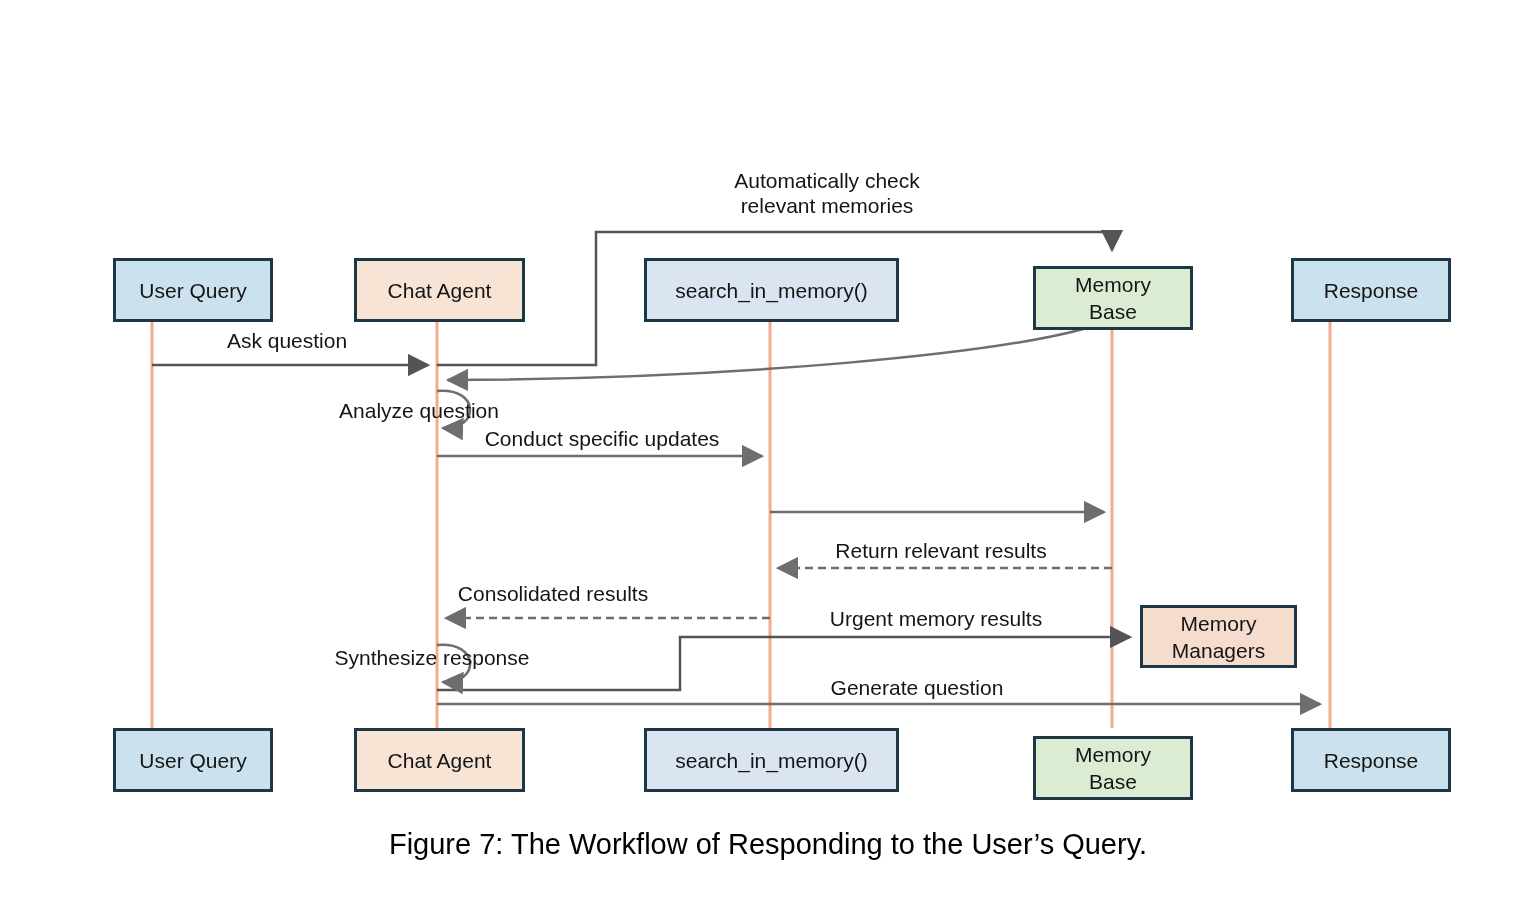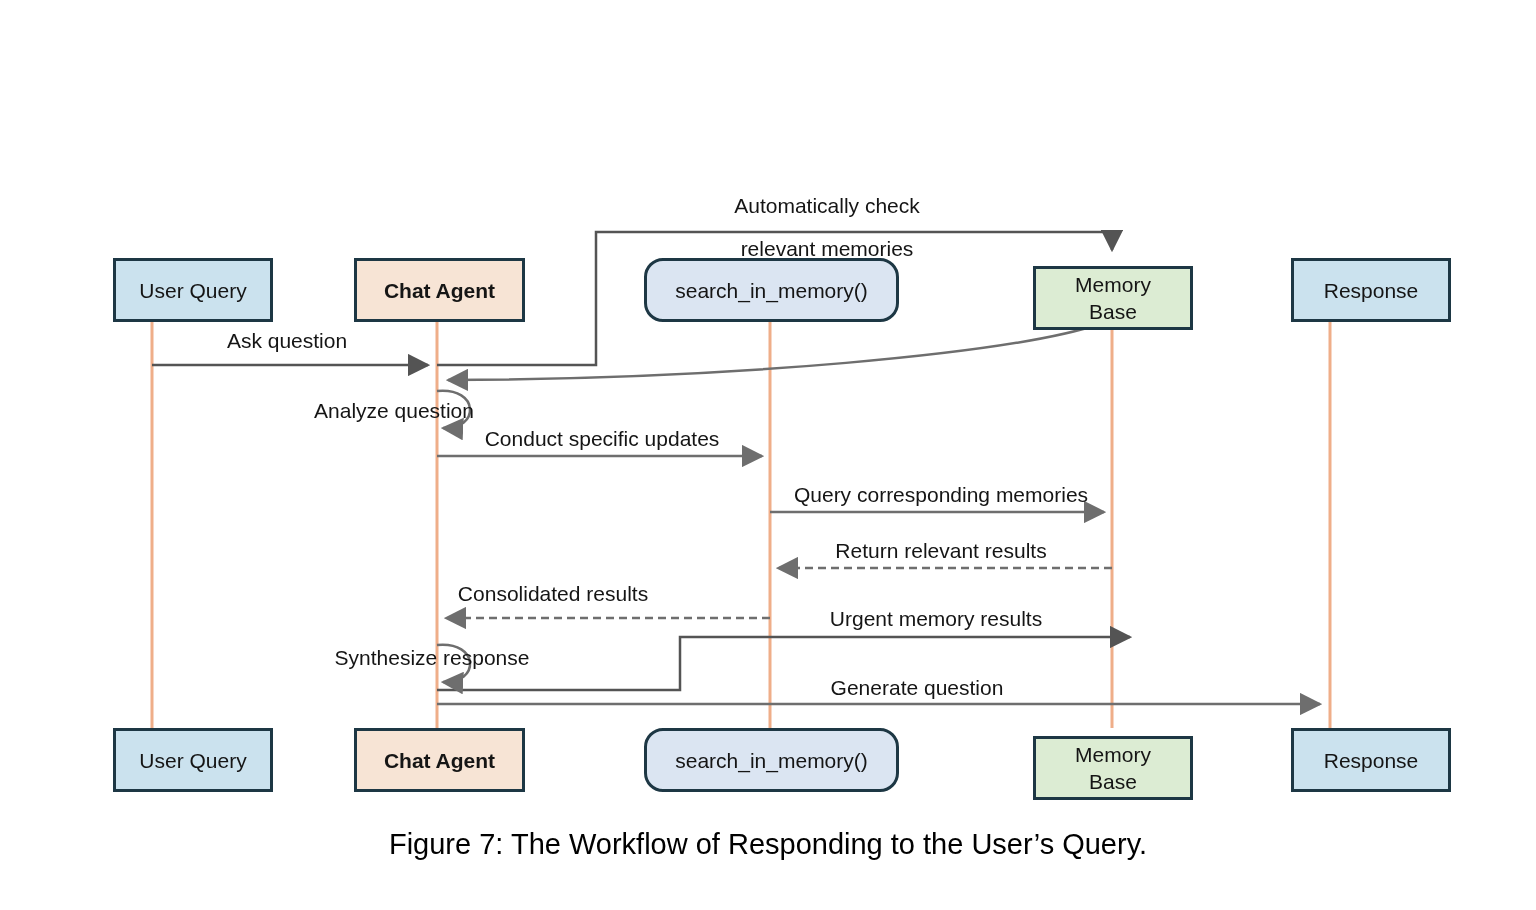--- a/index.html
+++ b/index.html
@@ -26,34 +26,34 @@
   #connectors{position:absolute;left:0;top:0;z-index:1;}
   .box{
     position:absolute;z-index:2;
     box-sizing:border-box;
     border:3px solid var(--border);
     display:flex;align-items:center;justify-content:center;
     font-size:21px;line-height:27px;color:var(--text);
     text-align:center;
   }
   .fill-blue{background:var(--blue);margin-left:41px;}
-  .fill-lightblue{background:var(--lightblue);border-radius:19px;}
+  .fill-lightblue{background:var(--lightblue);}
   .fill-green{background:var(--green);margin-top:8px;}
-  .fill-peach{background:var(--peach);font-weight:bold;}
+  .fill-peach{background:var(--peach);}
   .fill-peach2{background:var(--peach2);}
   .wrap-narrow{max-width:112px;display:inline-block;}
   .msg{
     position:absolute;z-index:3;
     font-size:21px;color:var(--text);
     white-space:nowrap;
     transform:translateX(-50%);
   }
   .msg-wrap{
     white-space:normal;text-align:center;
-    width:236px;line-height:43px;margin-top:16px;
+    width:236px;line-height:25px;
   }
   #caption{
     position:absolute;z-index:3;
     left:0;right:0;top:828px;
     text-align:center;
     font-family:Liberation Sans, sans-serif;
     font-size:29px;color:#000;
   }
 </style>
 </head>
@@ -109,42 +109,44 @@
   <div class="box fill-lightblue" style="left:644px;top:258px;width:255px;height:64px">
     <span>search_in_memory()</span>
   </div>
   <div class="box fill-green" style="left:1033px;top:258px;width:160px;height:64px">
     <span class="wrap-narrow">Memory Base</span>
   </div>
   <div class="box fill-blue" style="left:1250px;top:258px;width:160px;height:64px">
     <span>Response</span>
   </div>
 
+  <div class="box fill-peach2" style="left:1140px;top:605px;width:157px;height:63px">
+    <span class="wrap-narrow" style="max-width:130px">Memory Managers</span>
+  </div>
 
   <div class="box fill-blue" style="left:72px;top:728px;width:160px;height:64px">
     <span>User Query</span>
   </div>
   <div class="box fill-peach" style="left:354px;top:728px;width:171px;height:64px">
     <span>Chat Agent</span>
   </div>
   <div class="box fill-lightblue" style="left:644px;top:728px;width:255px;height:64px">
     <span>search_in_memory()</span>
   </div>
   <div class="box fill-green" style="left:1033px;top:728px;width:160px;height:64px">
     <span class="wrap-narrow">Memory Base</span>
   </div>
   <div class="box fill-blue" style="left:1250px;top:728px;width:160px;height:64px">
     <span>Response</span>
   </div>
 
   <div class="msg msg-wrap" style="left:827px;top:168px">Automatically check relevant memories</div>
   <div class="msg" style="left:287px;top:329px">Ask question</div>
-  <div class="msg" style="left:394px;top:399px">Analyze question</div>
+  <div class="msg" style="left:419px;top:399px">Analyze question</div>
   <div class="msg" style="left:602px;top:427px">Conduct specific updates</div>
-  <div class="msg" style="left:941px;top:483px">Query corresponding memories</div>
   <div class="msg" style="left:941px;top:539px">Return relevant results</div>
   <div class="msg" style="left:553px;top:582px">Consolidated results</div>
   <div class="msg" style="left:936px;top:607px">Urgent memory results</div>
   <div class="msg" style="left:432px;top:646px">Synthesize response</div>
   <div class="msg" style="left:917px;top:676px">Generate question</div>
 
   <div id="caption">Figure 7: The Workflow of Responding to the User’s Query.</div>
 
 </div>
 

